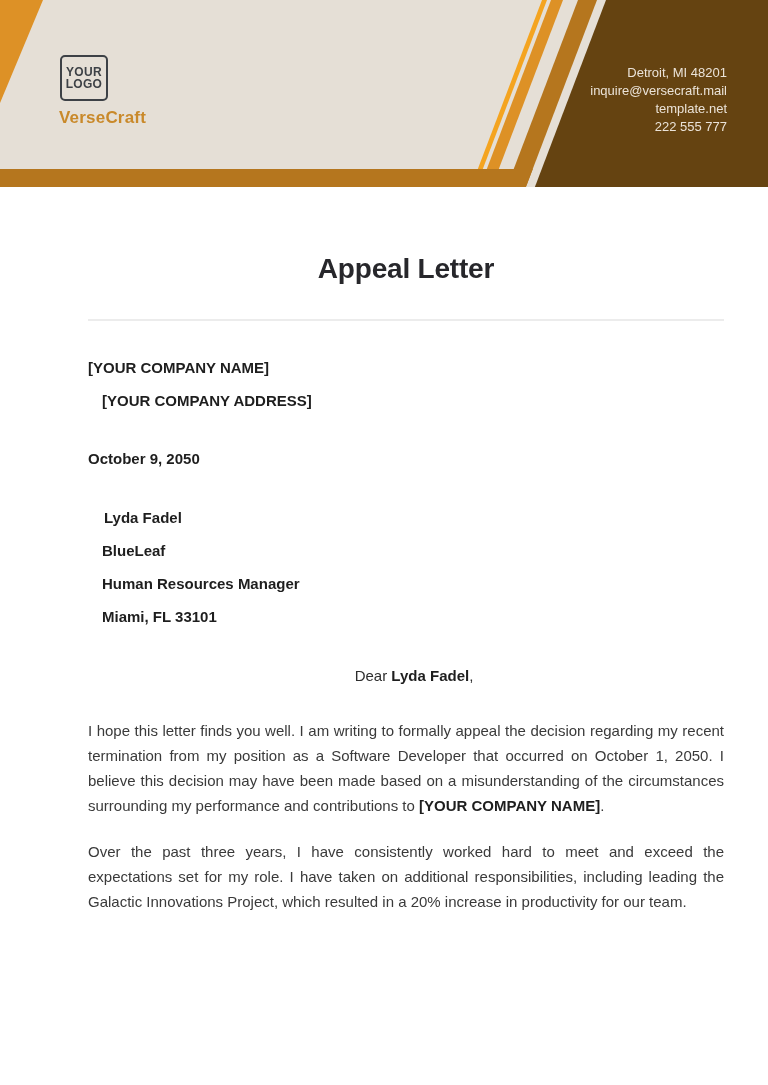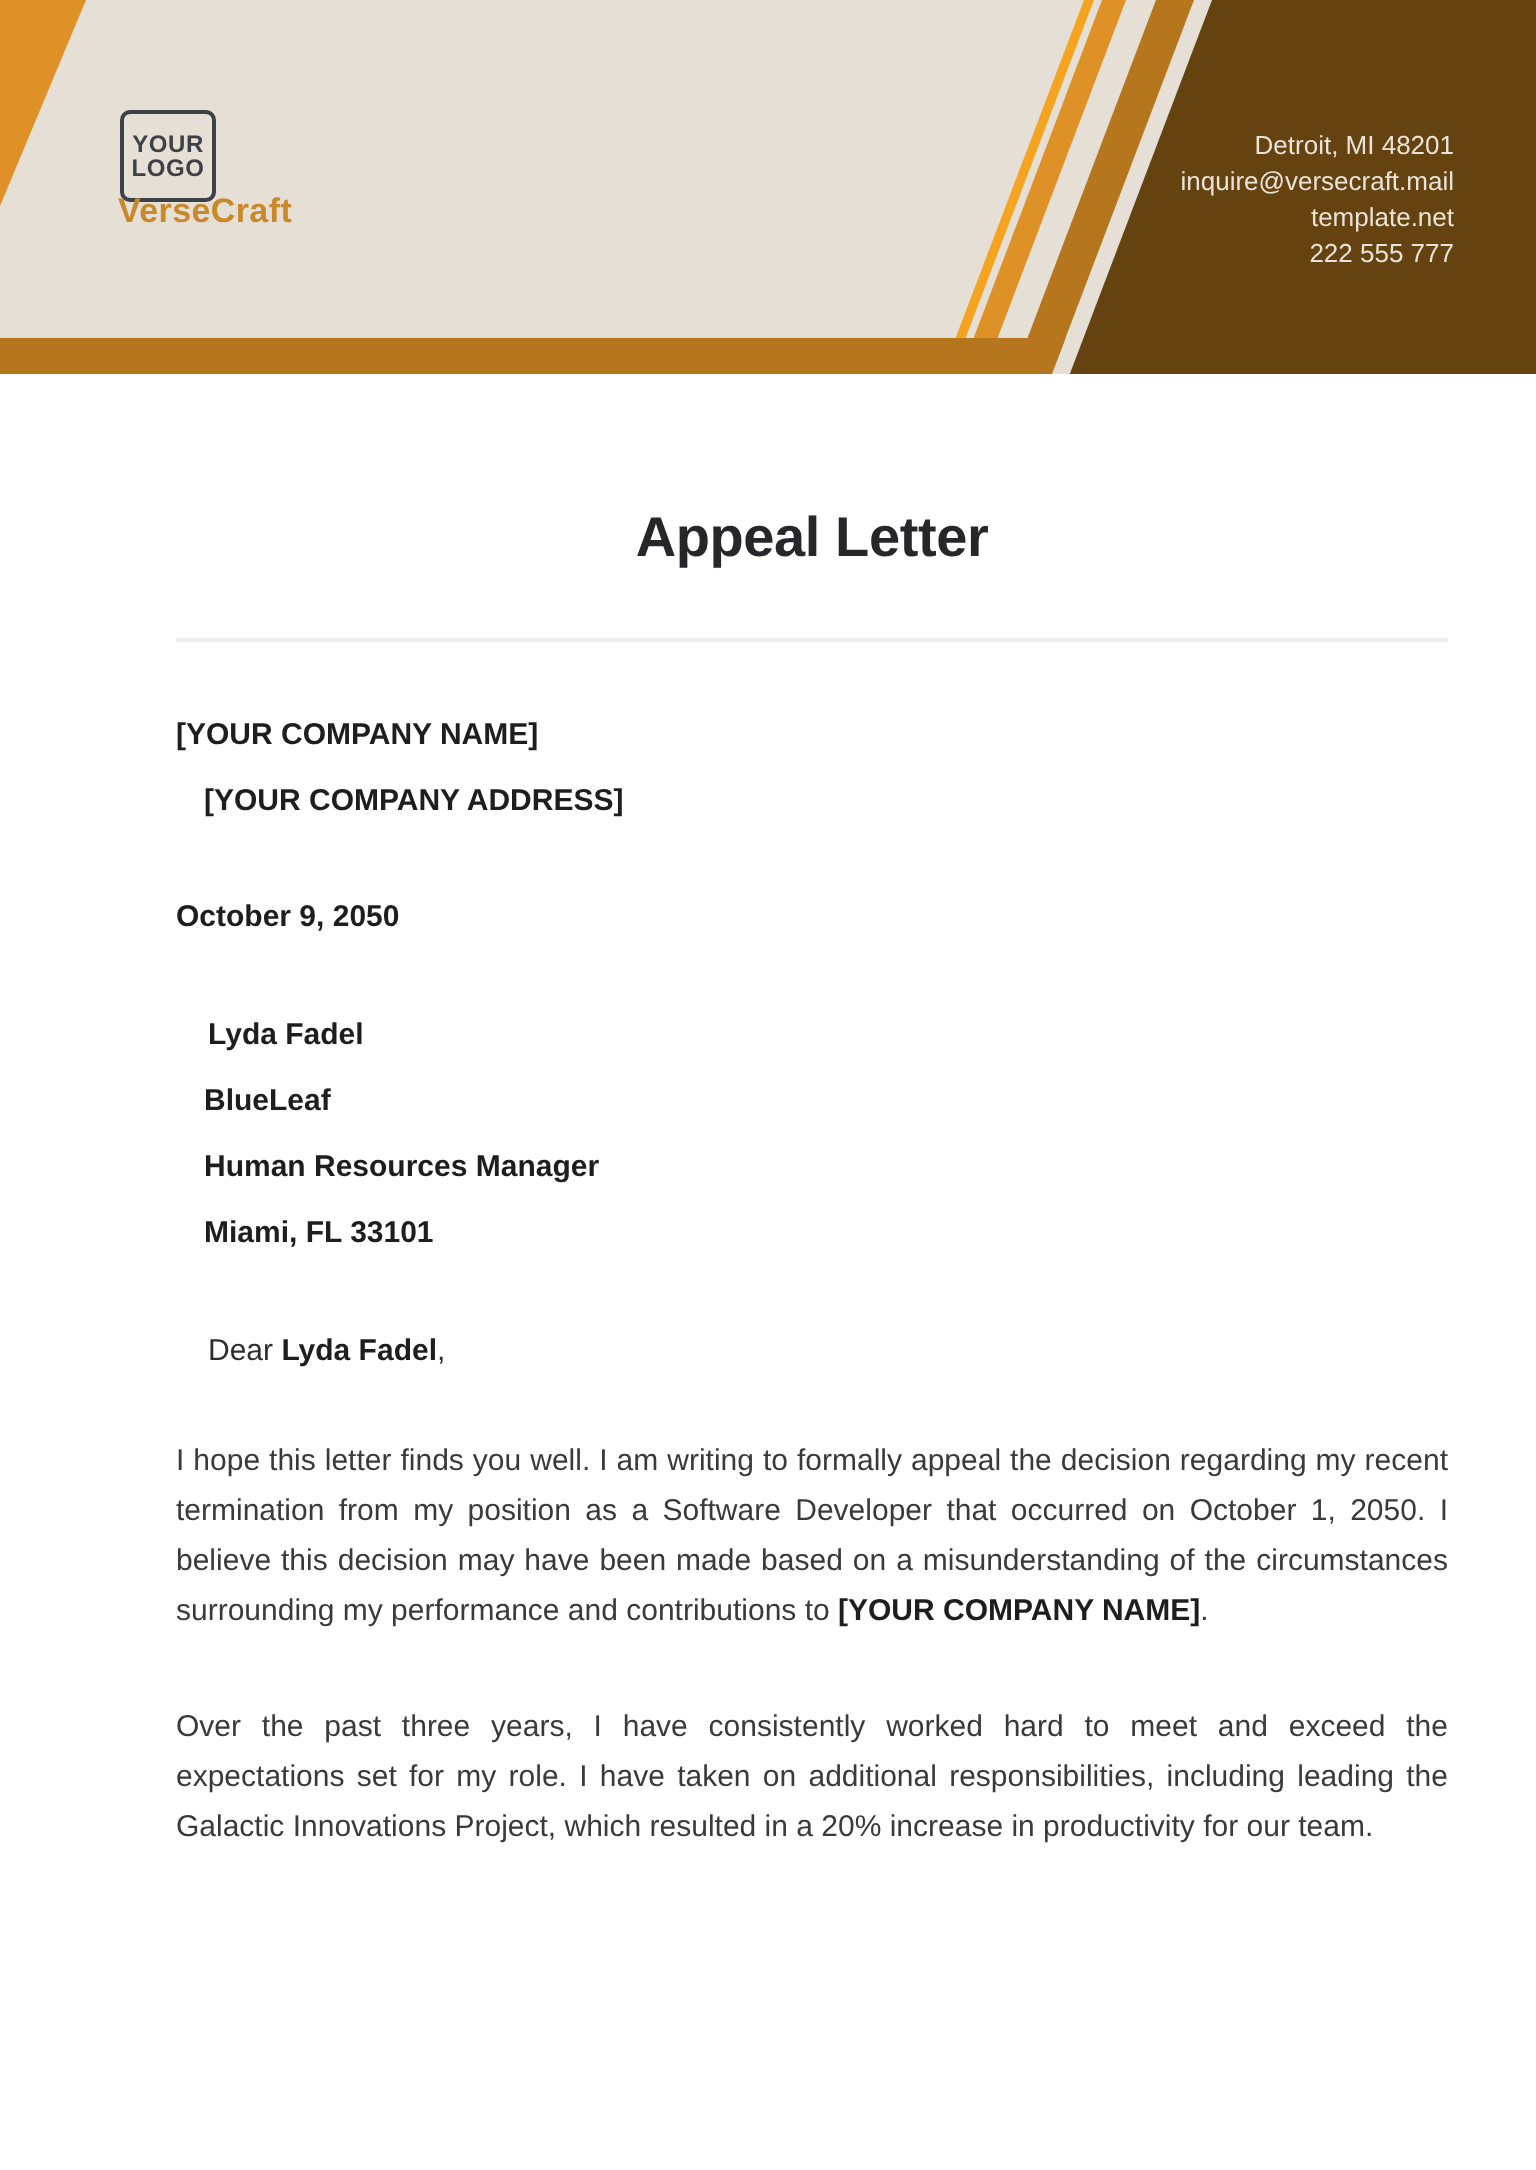--- a/index.html
+++ b/index.html
@@ -26,21 +26,21 @@
     border: 2px solid #3d4146;
     border-radius: 5px;
     display: flex; flex-direction: column;
     align-items: center; justify-content: center;
     color: #3d4146;
     font-size: 12px; font-weight: 700; line-height: 12px;
     letter-spacing: 0.3px;
   }
   .brand-name {
     position: absolute;
-    left: 59px; top: 96px;
+    left: 59px; top: 108px;
     font-size: 17px; font-weight: 700;
     letter-spacing: 0.2px;
     color: var(--brand_text, #c9892a);
   }
   .contact-block {
     position: absolute;
     right: 41px; top: 64px;
     text-align: right;
     font-size: 13px; line-height: 18px;
     color: var(--contact_text, #ebe3d8);
@@ -63,33 +63,34 @@
     margin-top: 33px;
   }
 
   .label {
     font-size: 15px; line-height: 22px;
     font-weight: 700; color: #1e1e1e;
   }
   .salutation {
     font-size: 15px; line-height: 22px;
     color: #2e2e2e;
+    text-align: center;
   }
   .salutation strong { color: #1e1e1e; }
 
   .para {
     font-size: 15px; line-height: 25px;
     color: #3a3a3a;
     text-align: justify;
   }
   .para strong { color: #1e1e1e; }
 
   .mt36 { margin-top: 36px; }
   .mt37 { margin-top: 37px; margin-left: 16px; }
-  .mt33 { margin-top: 33px; }
+  .mt33 { margin-top: 21px; }
   .mt31 { margin-top: 31px; }
   .mt11 { margin-top: 11px; margin-left: 14px; }
 </style>
 </head>
 <body>
 
 <div class="page">
 
   <header class="letterhead">
     <svg viewBox="0 0 768 187" preserveAspectRatio="none" aria-hidden="true">

